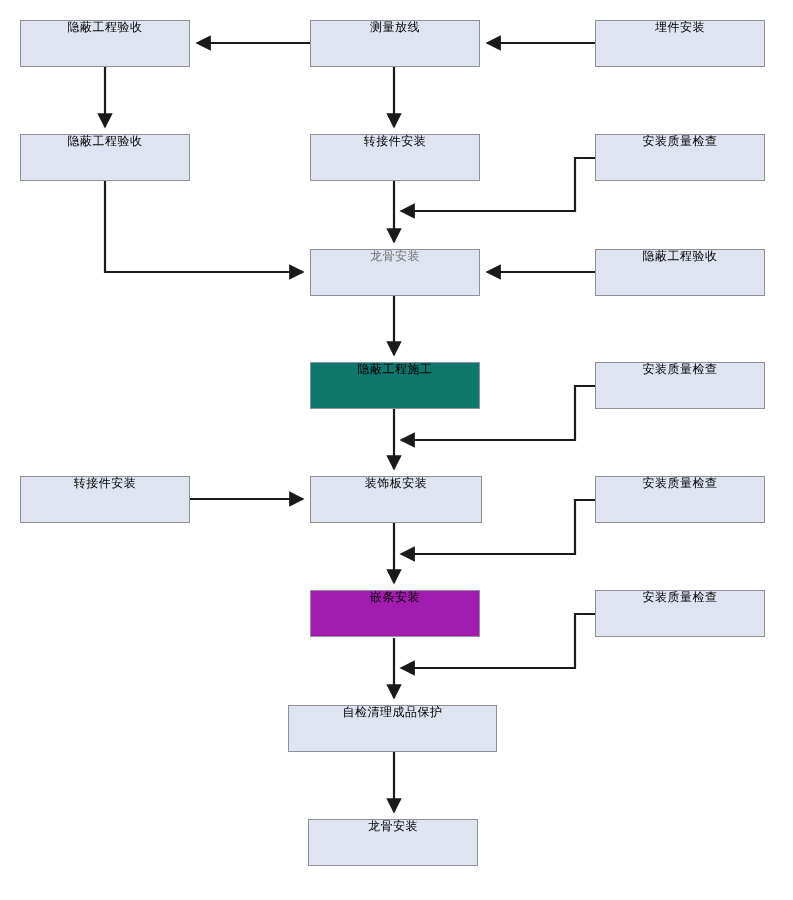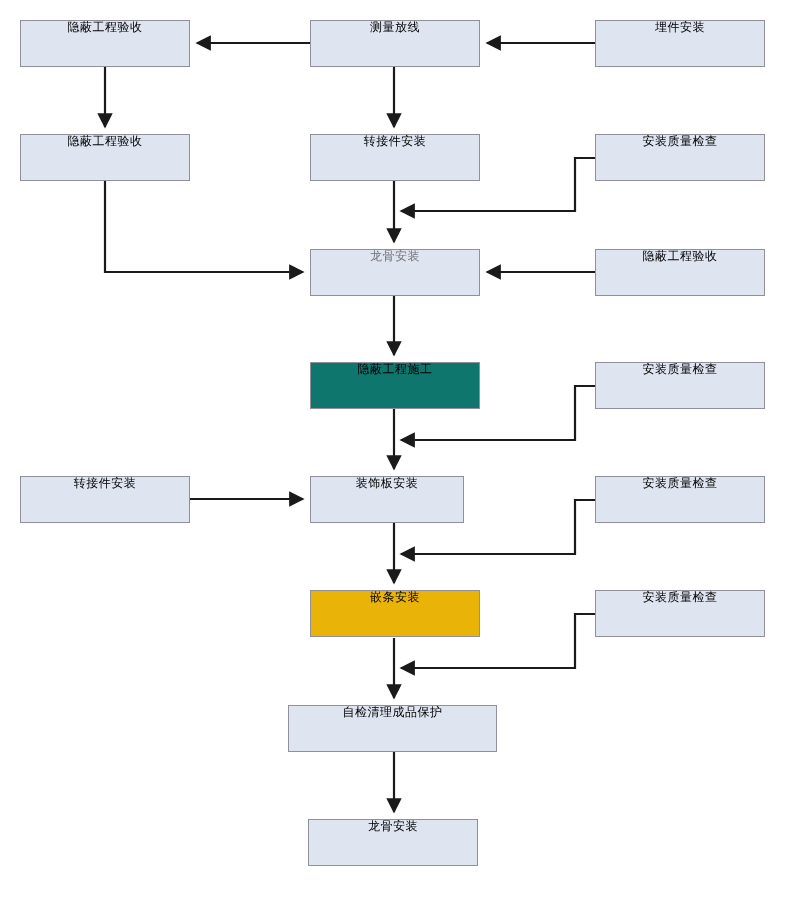--- a/index.html
+++ b/index.html
@@ -106,27 +106,27 @@
       </div>
       <div class="node" style="left: 310px; top: 362px; width: 170px; height: 47px; background: #0f766e; border-color: rgb(143, 144, 153); color: rgb(0, 0, 0);">
         <span class="node-label">隐蔽工程施工</span>
       </div>
       <div class="node" style="left: 595px; top: 362px; width: 170px; height: 47px; background: rgb(223, 228, 241); border-color: rgb(143, 144, 153); color: rgb(0, 0, 0);">
         <span class="node-label">安装质量检查</span>
       </div>
       <div class="node" style="left: 20px; top: 476px; width: 170px; height: 47px; background: rgb(223, 228, 241); border-color: rgb(143, 144, 153); color: rgb(0, 0, 0);">
         <span class="node-label">转接件安装</span>
       </div>
-      <div class="node" style="left: 310px; top: 476px; width: 154px; height: 47px; background: rgb(223, 228, 241); border-color: rgb(143, 144, 153); color: rgb(0, 0, 0);">
+      <div class="node" style="left: 310px; top: 476px; width: 172px; height: 47px; background: rgb(223, 228, 241); border-color: rgb(143, 144, 153); color: rgb(0, 0, 0);">
         <span class="node-label">装饰板安装</span>
       </div>
       <div class="node" style="left: 595px; top: 476px; width: 170px; height: 47px; background: rgb(223, 228, 241); border-color: rgb(143, 144, 153); color: rgb(0, 0, 0);">
         <span class="node-label">安装质量检查</span>
       </div>
-      <div class="node" style="left: 310px; top: 590px; width: 170px; height: 47px; background: #eab308; border-color: rgb(143, 144, 153); color: rgb(0, 0, 0);">
+      <div class="node" style="left: 310px; top: 590px; width: 170px; height: 47px; background: #a21caf; border-color: rgb(143, 144, 153); color: rgb(0, 0, 0);">
         <span class="node-label">嵌条安装</span>
       </div>
       <div class="node" style="left: 595px; top: 590px; width: 170px; height: 47px; background: rgb(223, 228, 241); border-color: rgb(143, 144, 153); color: rgb(0, 0, 0);">
         <span class="node-label">安装质量检查</span>
       </div>
       <div class="node" style="left: 288px; top: 705px; width: 209px; height: 47px; background: rgb(223, 228, 241); border-color: rgb(143, 144, 153); color: rgb(0, 0, 0);">
         <span class="node-label">自检清理成品保护</span>
       </div>
       <div class="node" style="left: 308px; top: 819px; width: 170px; height: 47px; background: rgb(223, 228, 241); border-color: rgb(143, 144, 153); color: rgb(0, 0, 0);">
         <span class="node-label">龙骨安装</span>

